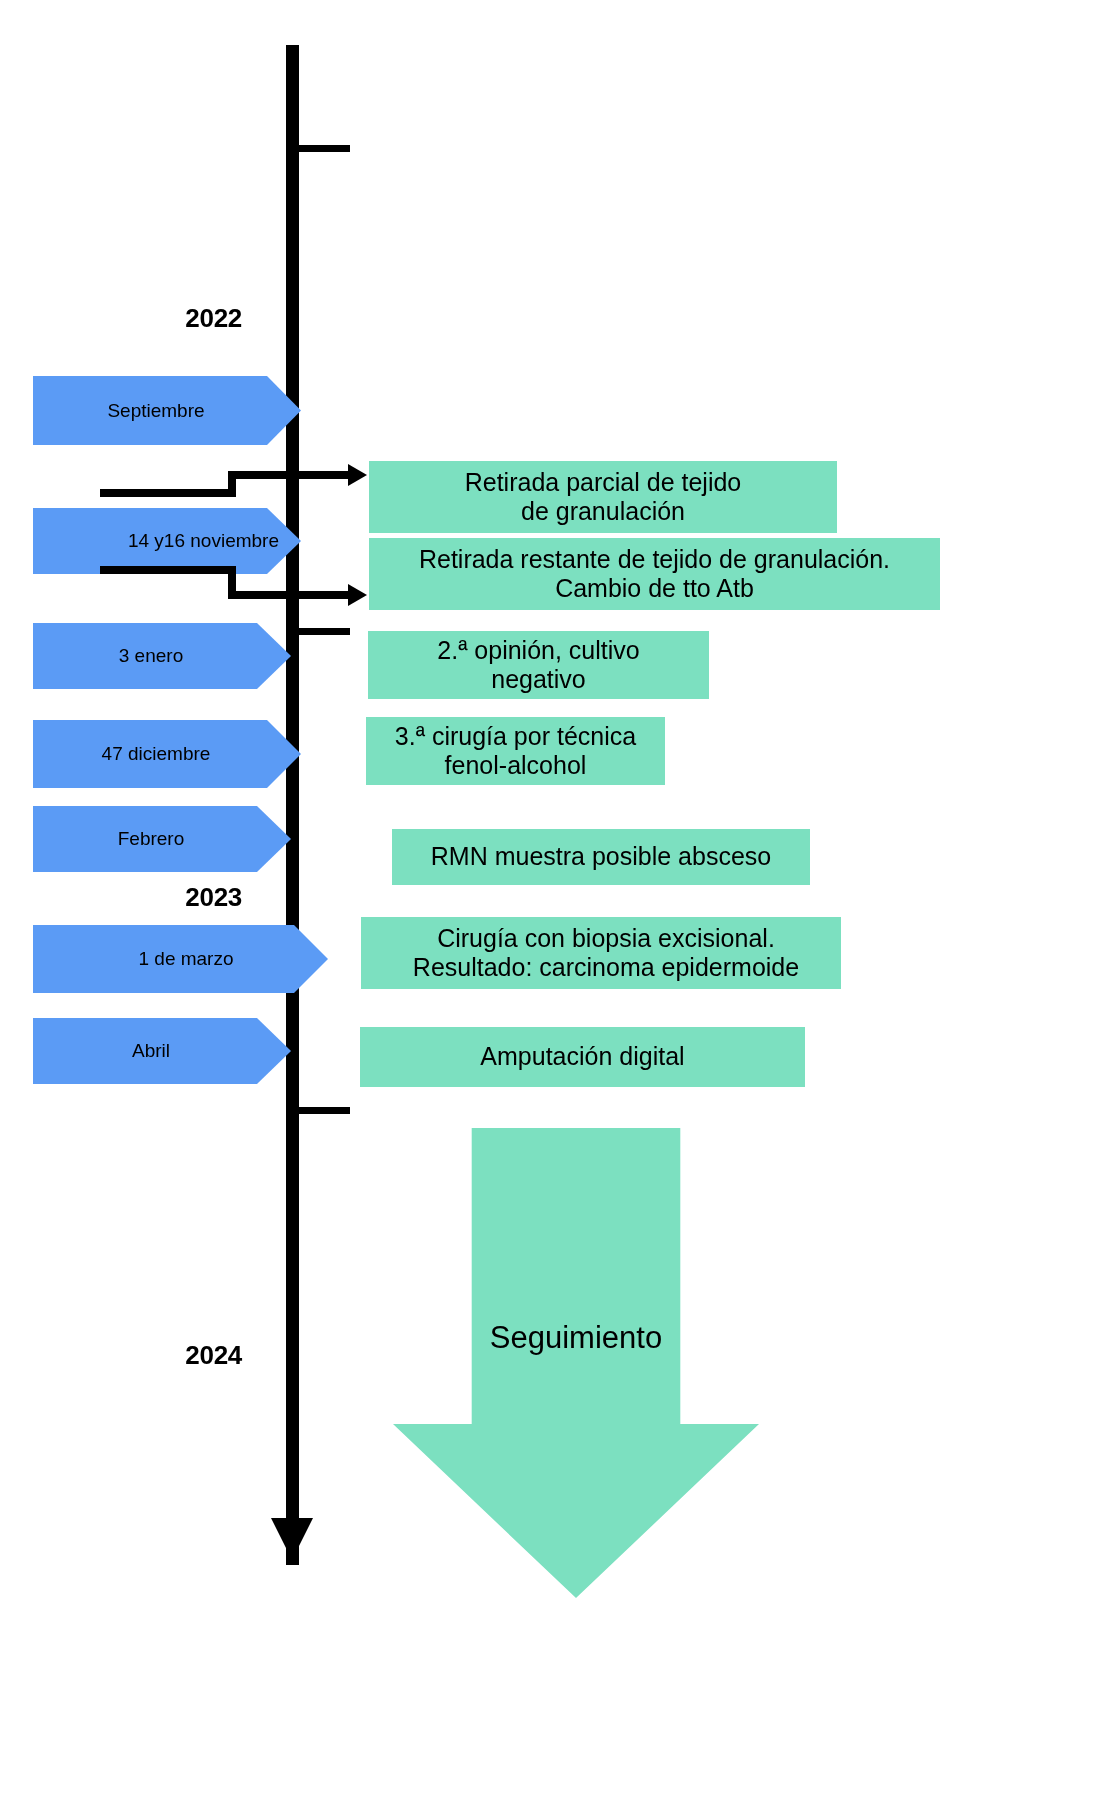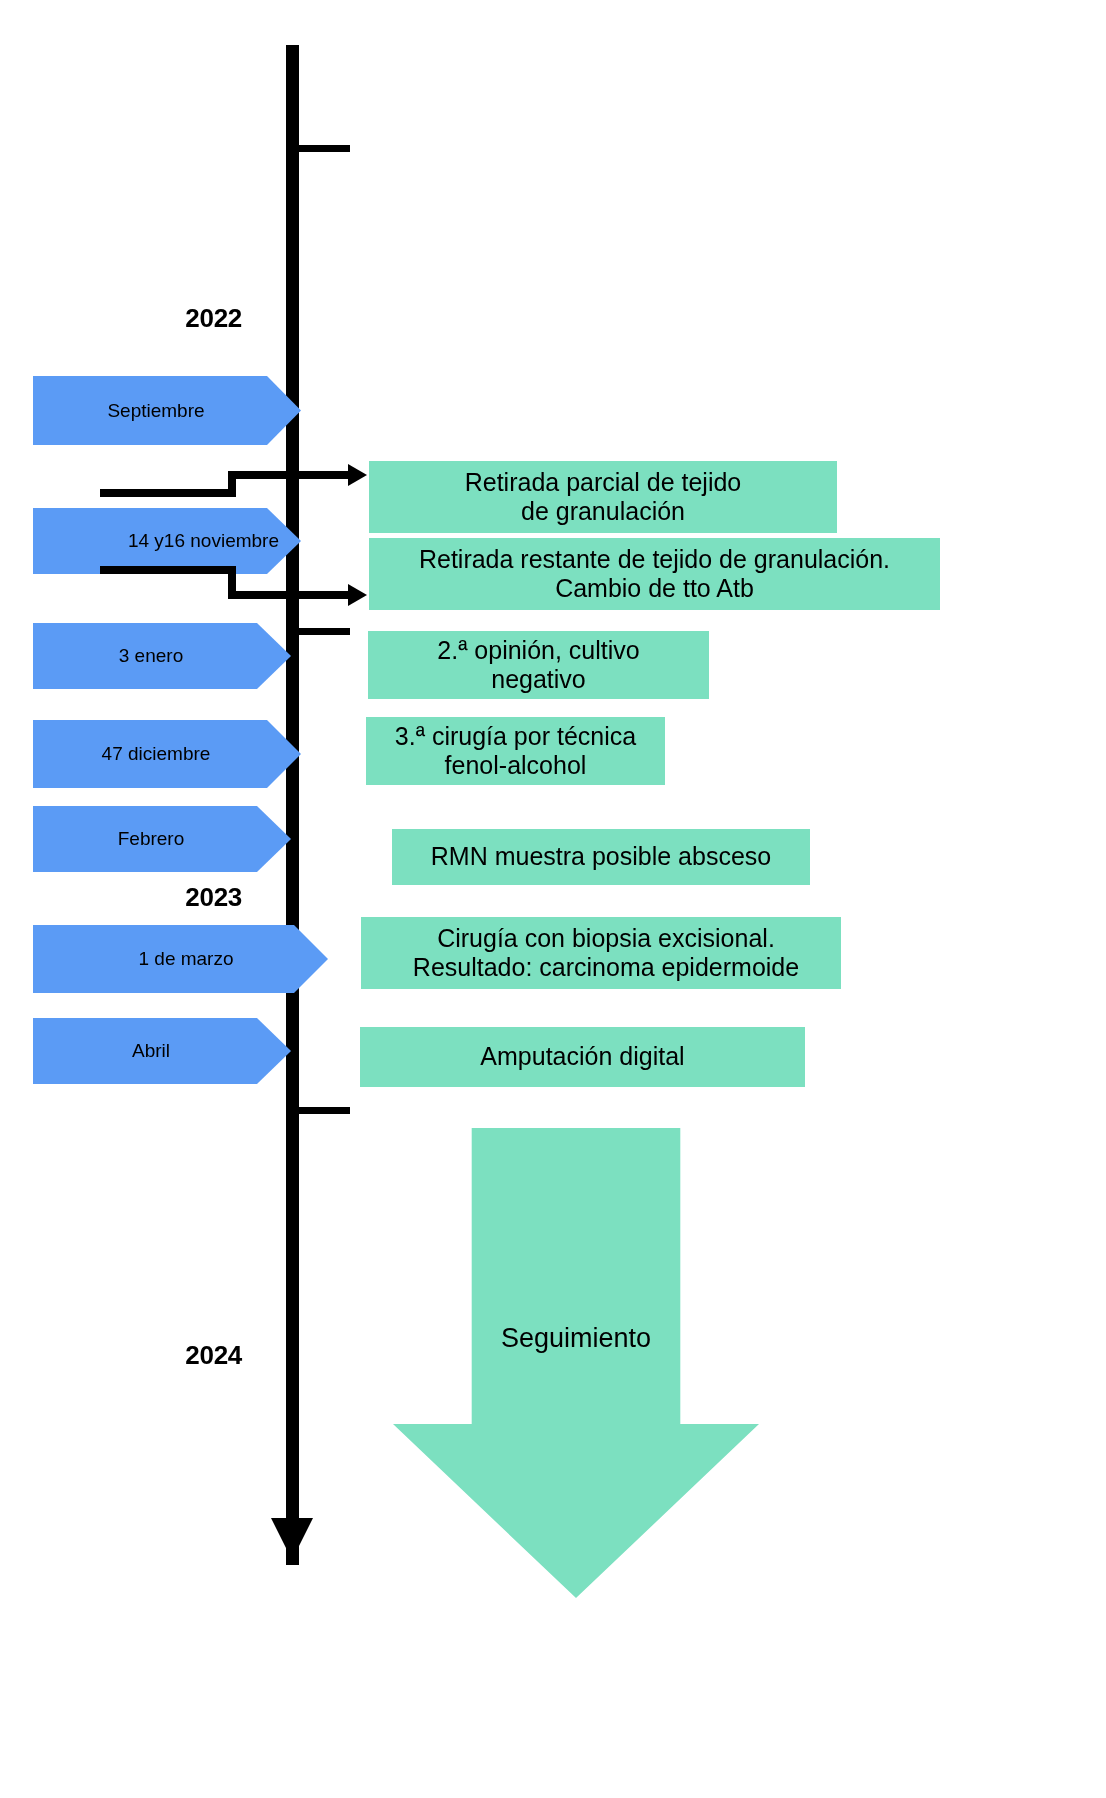--- a/index.html
+++ b/index.html
@@ -95,21 +95,21 @@
   }
 
   
   .big-arrow {
     position: absolute;
     background: #7CE0C0;
     color: #000000;
     display: flex;
     align-items: center;
     justify-content: center;
-    font-size: 27px;
+    font-size: 31px;
     clip-path: polygon(21.5% 0, 78.5% 0, 78.5% 63%, 100% 63%, 50% 100%, 0 63%, 21.5% 63%);
   }
   .big-arrow .big-arrow-label {
     margin-top: -50px;
   }
 </style>
 </head>
 <body>
 
 <div id="canvas">

